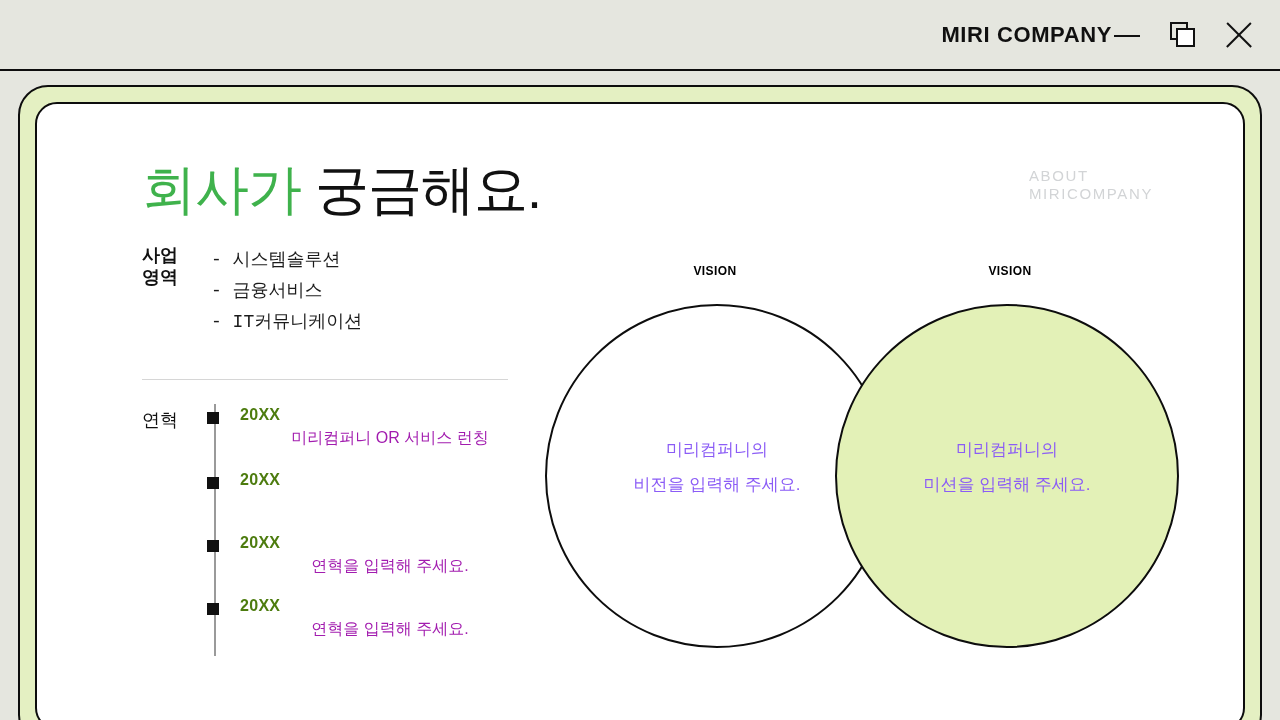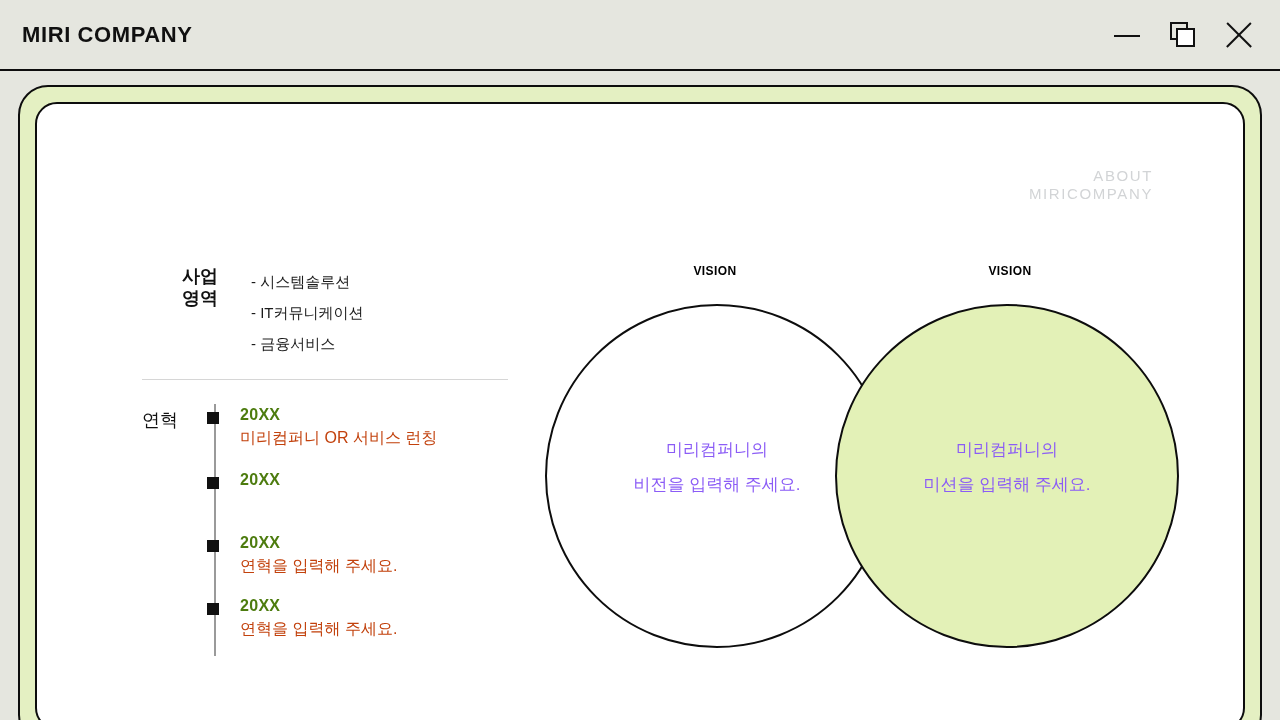--- a/index.html
+++ b/index.html
@@ -14,21 +14,21 @@
 
   
   #titlebar {
     position: absolute;
     left: 0; top: 0;
     width: 1280px; height: 71px;
     background: #e5e6df;
     border-bottom: 2px solid #0d0d0d;
     display: flex;
     align-items: center;
-    justify-content: space-between;
+    justify-content: flex-end;
   }
   #app-title {
     margin-left: 22px;
     font-size: 22px;
     font-weight: bold;
     letter-spacing: 0.6px;
     color: #101010;
   }
   #window-controls {
     display: flex;
@@ -104,45 +104,44 @@
     white-space: nowrap;
     letter-spacing: -1px;
   }
   #heading-accent { color: #3fb24c; }
   #heading-rest   { color: #111111; }
 
   
   #about-block {
     position: absolute;
     right: 90px; top: 63px;
-    text-align: right;
     color: #d2d4d6;
     font-size: 15px;
     letter-spacing: 1.6px;
     line-height: 1.2;
   }
 
   
   #biz-block {
     position: absolute;
-    left: 105px; top: 162px;
+    left: 105px; top: 141px;
     display: flex;
-    margin-left: 40px;
   }
   #biz-label {
     width: 62px;
     font-size: 18px;
     font-weight: bold;
     line-height: 1.22;
     color: #111;
   }
   #biz-list {
     margin-left: 7px;
-    font-size: 15px;
+    font-size: 18px;
     color: #1b1b1b;
+    font-family: Liberation Mono, monospace;
   }
   #biz-list .biz-item { line-height: 31px; white-space: nowrap; }
 
   
   #divider {
     position: absolute;
     left: 105px; top: 275px;
     width: 366px; height: 1px;
     background: #d6d6d6;
   }
@@ -179,23 +178,24 @@
   }
   .tl-year {
     font-size: 16px;
     font-weight: bold;
     color: #4d7c0f;
     letter-spacing: 0.3px;
     line-height: 22px;
   }
   .tl-desc {
     font-size: 16px;
-    color: #c2410c;
+    color: #a21caf;
     line-height: 24px;
     white-space: nowrap;
+    text-align: center;
   }
 
   
   #venn { position: absolute; left: 0; top: 0; width: 1210px; height: 628px; pointer-events: none; }
   .venn-title {
     position: absolute;
     font-size: 12px;
     font-weight: bold;
     color: #000000;
     letter-spacing: 0.4px;
@@ -238,35 +238,38 @@
       <span class="sq-back"></span>
       <span class="sq-front"></span>
     </span>
     <span class="wctrl" id="btn-close"></span>
   </div>
 </div>
 
 <div id="slide-outer">
   <div id="slide-inner">
 
+    <div id="heading">
+      <span id="heading-accent">회사가</span><span id="heading-rest"> 궁금해요.</span>
+    </div>
 
     <div id="about-block">
       <div>ABOUT</div>
       <div>MIRICOMPANY</div>
     </div>
 
     <div id="biz-block">
       <div id="biz-label">
         <div>사업</div>
         <div>영역</div>
       </div>
       <div id="biz-list">
         <div class="biz-item">- 시스템솔루션</div>
+        <div class="biz-item">- 금융서비스</div>
         <div class="biz-item">- IT커뮤니케이션</div>
-        <div class="biz-item">- 금융서비스</div>
       </div>
     </div>
 
     <div id="divider"></div>
 
     <div id="history-block">
       <div id="history-label">연혁</div>
       <div id="timeline-axis"></div>
 
       <div class="tl-entry" style="top:0px;">

